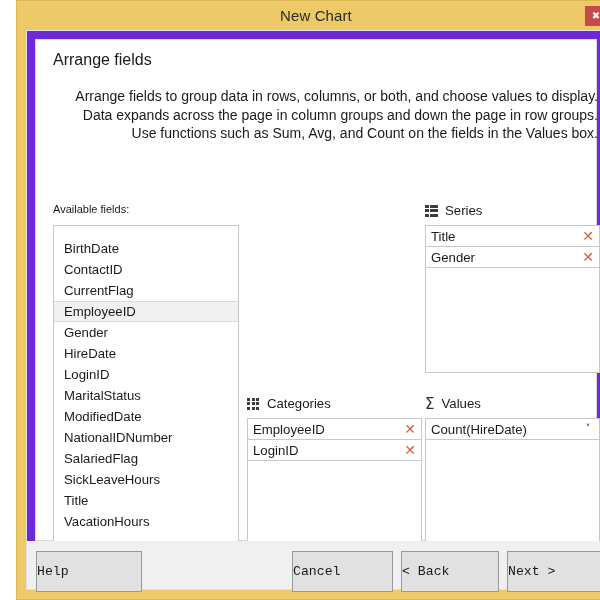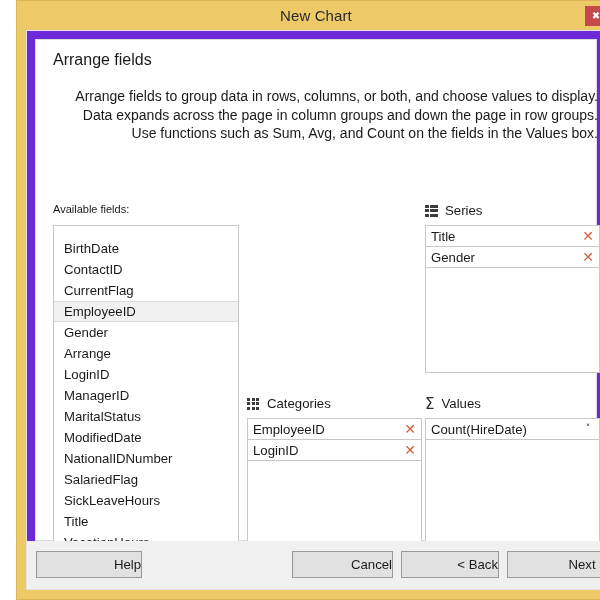--- a/index.html
+++ b/index.html
@@ -220,30 +220,30 @@
 
   
   .footer {
     flex: 0 0 48px;
     position: relative;
     background: #f0f0f0;
   }
   .btn {
     position: absolute;
     top: 10px;
-    height: 27px;
+    height: 41px;
     background: #e1e1e1;
     border: 1px solid #999999;
     font-size: 13.2px;
     color: #1a1a1a;
-    font-family: Liberation Sans, sans-serif;
+    font-family: Liberation Mono, monospace;
     cursor: pointer;
     padding: 0;
     line-height: 25px;
-    text-align: right;
+    text-align: left;
     box-sizing: border-box;
   }
   .btn-help   { left: 9px;   width: 106px; }
   .btn-cancel { left: 265px; width: 101px; }
   .btn-back   { left: 374px; width: 98px;  }
   .btn-next   { left: 480px; width: 101px; }
 </style>
 </head>
 <body>
 
@@ -269,23 +269,22 @@
       </div>
 
       <div class="field-label" style="left:17px; top:163px;">Available fields:</div>
 
       <div class="available-list">
         <div class="available-item">BirthDate</div>
         <div class="available-item">ContactID</div>
         <div class="available-item">CurrentFlag</div>
         <div class="available-item selected">EmployeeID</div>
         <div class="available-item">Gender</div>
-        <div class="available-item">Arrange</div>
+        <div class="available-item">HireDate</div>
         <div class="available-item">LoginID</div>
-        <div class="available-item">ManagerID</div>
         <div class="available-item">MaritalStatus</div>
         <div class="available-item">ModifiedDate</div>
         <div class="available-item">NationalIDNumber</div>
         <div class="available-item">SalariedFlag</div>
         <div class="available-item">SickLeaveHours</div>
         <div class="available-item">Title</div>
         <div class="available-item">VacationHours</div>
       </div>
 
       <div class="box-label" style="left:389px; top:163px;justify-content:flex-end;">

